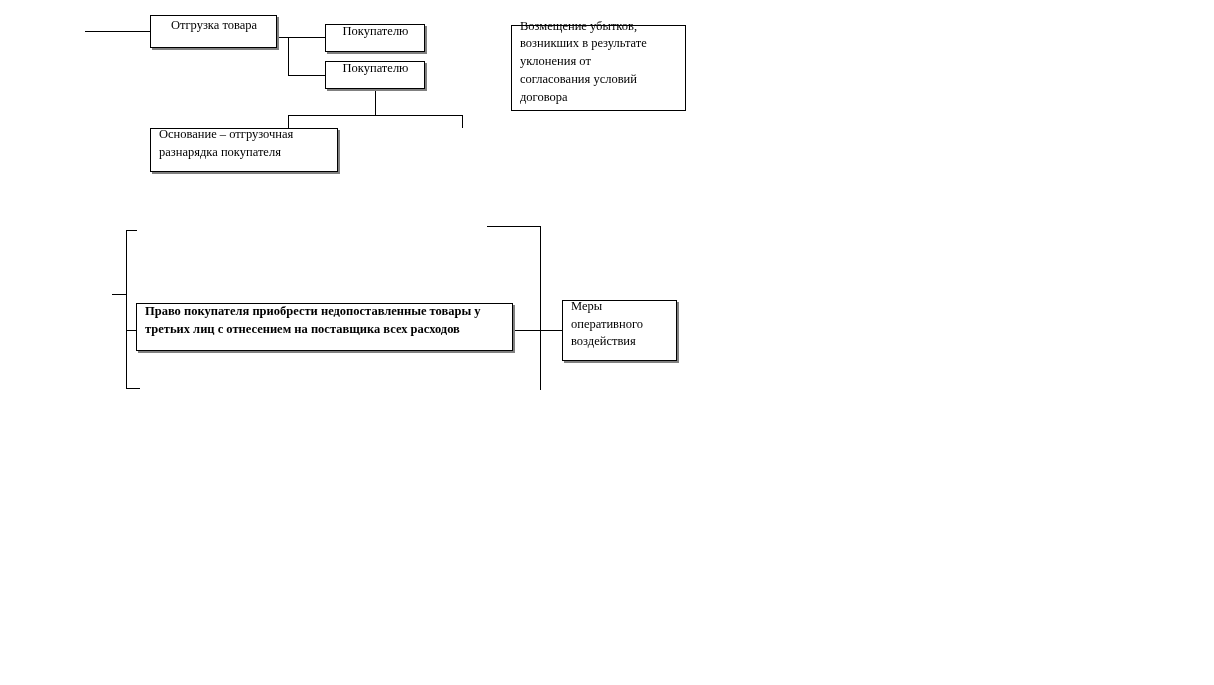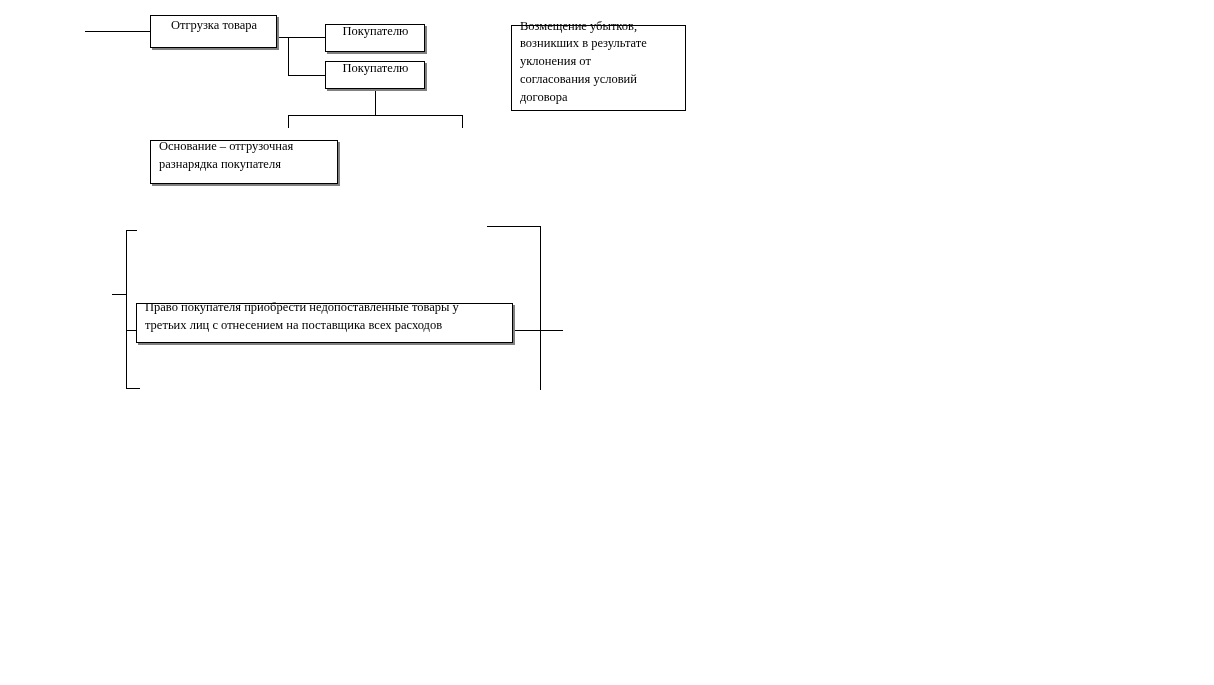--- a/index.html
+++ b/index.html
@@ -83,21 +83,26 @@
     <div class="node vcenter shadow" style="left: 325px; top: 61px; width: 100px; height: 28px; text-align: center;">
       <span class="txt">Покупателю</span>
     </div>
     <div class="node vcenter" style="left: 511px; top: 25px; width: 175px; height: 86px;">
       <span class="txt">Возмещение убытков,
 возникших в результате
 уклонения от
 согласования условий
 договора</span>
     </div>
-    <div class="node vcenter shadow" style="left: 150px; top: 140px; width: 188px; height: 44px;">
+    <div class="node vcenter shadow" style="left: 150px; top: 128px; width: 188px; height: 44px;">
       <span class="txt">Основание – отгрузочная
 разнарядка покупателя</span>
     </div>
-    <div class="node vcenter shadow" style="left: 136px; top: 303px; width: 377px; height: 40px;">
+    <div class="node vcenter shadow" style="left: 136px; top: 303px; width: 377px; height: 48px; font-weight: bold;">
       <span class="txt">Право покупателя приобрести недопоставленные товары у
 третьих лиц с отнесением на поставщика всех расходов</span>
+    </div>
+    <div class="node vcenter shadow" style="left: 562px; top: 300px; width: 115px; height: 61px;">
+      <span class="txt">Меры
+оперативного
+воздействия</span>
     </div>
   </div>
 
 </body></html>

